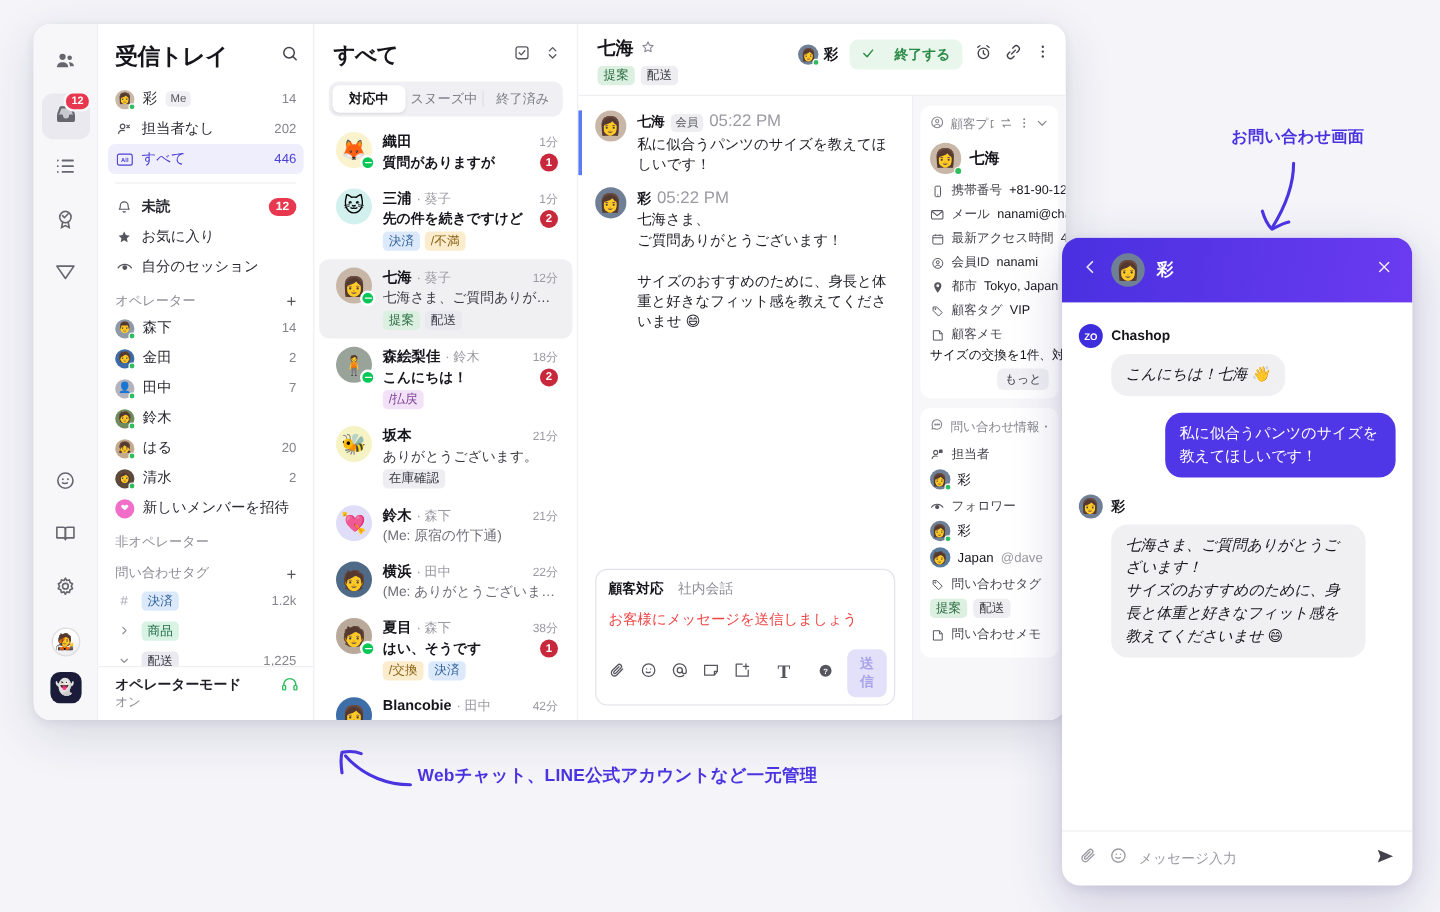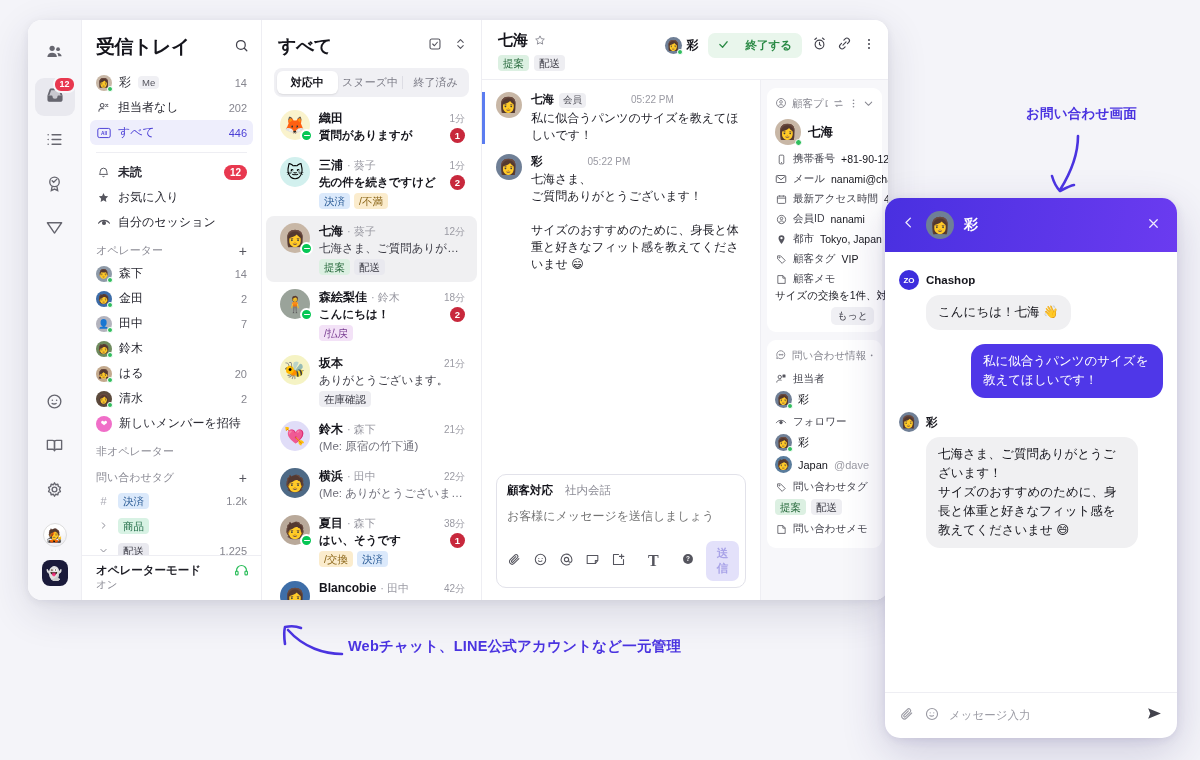--- a/index.html
+++ b/index.html
@@ -177,32 +177,32 @@
   .msgs { flex: 1; padding: 12px 14px 0 14px; min-width: 0; }
   .msg { display: flex; gap: 9px; margin-bottom: 10px; position: relative; }
   .msg.hl { border-left: 3px solid #5b7cf0; margin-left: -14px; padding-left: 11px; }
   .msg-ava {
     width: 26px; height: 26px; border-radius: 50%; flex: 0 0 26px; overflow: hidden;
   }
   .msg-main { flex: 1; min-width: 0; }
   .msg-r1 { display: flex; align-items: baseline; gap: 5px; margin-bottom: 2px; }
   .msg-name { font-size: 11.5px; font-weight: bold; color: #15151c; }
   .msg-role { font-size: 9.5px; background: #eeeef2; color: #55555e; border-radius: 4px; padding: 1px 4px; }
-  .msg-time { font-size: 10px; color: #9a9aa3; margin-left: 40px; }
+  .msg-time { font-size: 14px; color: #9a9aa3; }
   .msg-text { font-size: 12px; line-height: 17px; color: #1e1e26; white-space: pre-wrap; }
 
   
   .composer {
     margin: 0 14px 12px 14px; border: 1px solid #e2e2ea; border-radius: 10px;
     padding: 8px 10px 6px 10px;
   }
   .comp-tabs { display: flex; gap: 12px; margin-bottom: 6px; }
   .comp-tab { font-size: 11.5px; color: #8b8b95; }
   .comp-tab.on { font-weight: bold; color: #15151c; }
-  .comp-ph { font-size: 12px; color: #737373; padding: 4px 0 16px 0; }
+  .comp-ph { font-size: 12px; color: #ef4444; padding: 4px 0 16px 0; }
   .comp-tools { display: flex; align-items: center; gap: 11px; color: #55555e; }
   .comp-divider { width: 1px; height: 14px; background: #e2e2ea; }
   .send-btn {
     margin-left: auto; background: #e3e1fa; color: #a9a4e8; font-size: 11.5px;
     font-weight: bold; border-radius: 7px; padding: 5px 11px;
   }
 
   
   .detail {
     width: 128px; flex: 0 0 128px; background: #f7f7fa;
@@ -256,20 +256,21 @@
     background: #3d2ddd; color: #fff; font-size: 8px; font-weight: bold;
     border-radius: 50%; width: 20px; height: 20px;
     display: flex; align-items: center; justify-content: center;
   }
   .w-sender-n { font-size: 11.5px; font-weight: bold; color: #15151c; }
   .bub-in {
     background: #f0f0f2; border-radius: 14px; padding: 8px 12px;
     font-size: 12.5px; line-height: 19px; color: #15151c;
     display: inline-block; max-width: 212px; margin-left: 27px;
     white-space: pre-wrap;
+    font-style: italic;
   }
   .bub-out {
     background: #4f37e8; color: #fff; border-radius: 14px; padding: 8px 12px;
     font-size: 12.5px; line-height: 19px; max-width: 192px;
     margin-left: auto; white-space: pre-wrap;
   }
   .bub-row { display: flex; margin: 14px 0; }
   .w-foot {
     border-top: 1px solid #eeeef3; height: 46px;
     display: flex; align-items: center; gap: 9px; padding: 0 14px;

